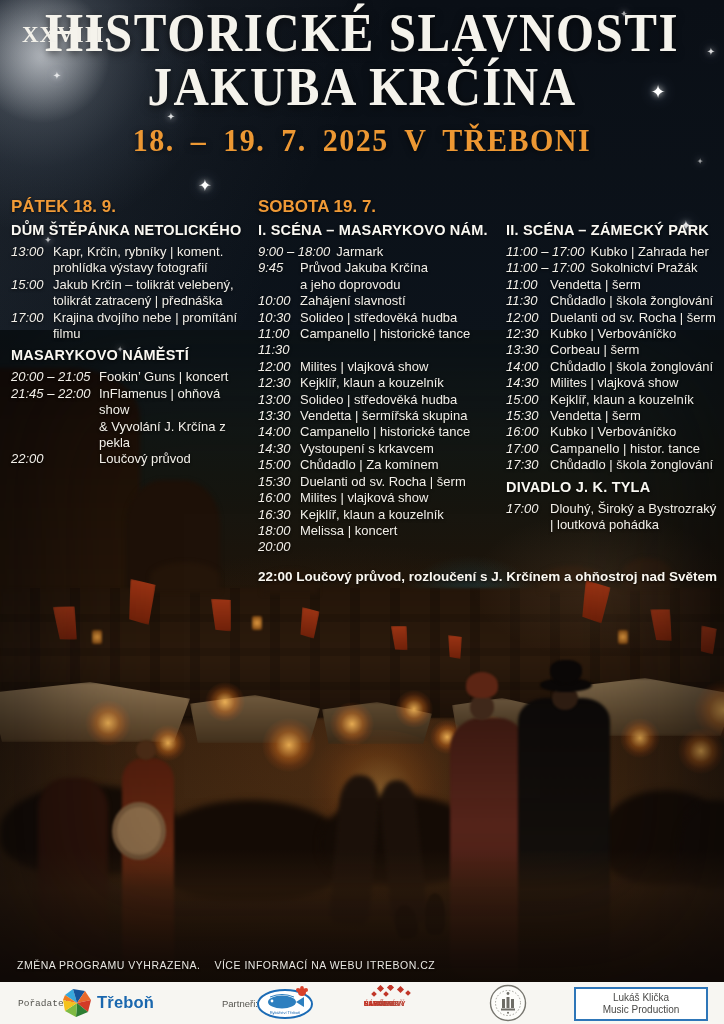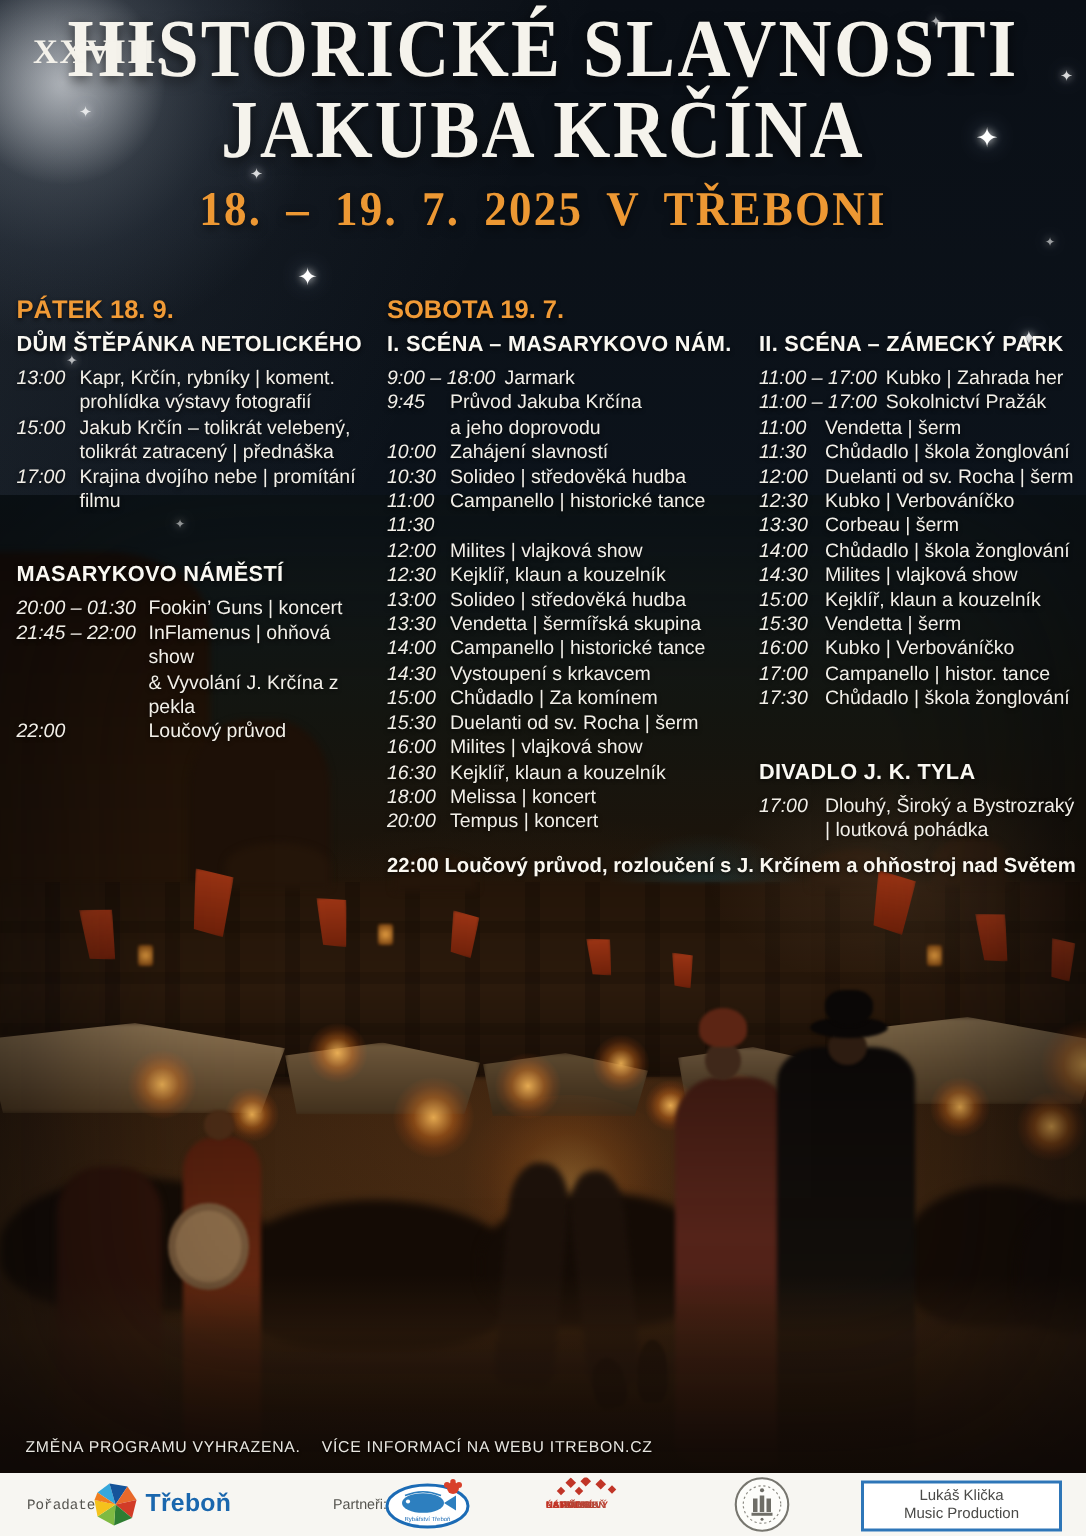--- a/index.html
+++ b/index.html
@@ -115,21 +115,21 @@
   .date-line{margin-top:9px;font-family:"Liberation Serif",serif;font-weight:700;
       font-size:30px;color:#ED9833;letter-spacing:1.5px;word-spacing:7px;transform:scaleY(1.08);
       text-shadow:0 2px 6px rgba(0,0,0,.6);}
   .program{position:absolute;left:0;right:0;top:196px;z-index:5;color:#F2EFE8;
       font-size:13px;line-height:16.4px;text-shadow:0 1px 3px rgba(0,0,0,.7);}
   .program-column{position:absolute;top:0;}
   .col1{left:11px;width:238px;} .col2{left:258px;width:242px;} .col3{left:506px;width:214px;}
   .no-day{padding-top:25px;}
   .day-header{color:#F09A36;font-weight:700;font-size:17px;line-height:21px;margin-bottom:4px;}
   .section-title{font-weight:700;font-size:14.5px;line-height:18px;margin-bottom:5px;color:#FAF8F2;letter-spacing:.2px;}
-  .program-section + .program-section{margin-top:32px;}
+  .program-section + .program-section{margin-top:4px;}
   .event-row{display:flex;align-items:flex-start;}
   .event-time{flex:none;white-space:nowrap;margin-right:6px;font-style:italic;}
   .event-text{flex:1;}
   .finale{position:absolute;left:258px;top:569px;z-index:5;width:460px;white-space:nowrap;
       font-weight:700;font-size:13.5px;color:#FAF7F0;text-shadow:0 1px 3px rgba(0,0,0,.8);}
   .footnote{position:absolute;left:17px;top:959px;z-index:5;font-size:10.5px;letter-spacing:.5px;
       color:#E9E7E1;text-shadow:0 1px 2px rgba(0,0,0,.8);}
   .footnote span{margin-right:14px;}
   
   .footer{position:absolute;left:0;right:0;bottom:0;height:42px;background:#F7F6F2;z-index:10;}
@@ -255,21 +255,21 @@
             <span class="event-text">Jakub Krčín – tolikrát velebený,<br>tolikrát zatracený | přednáška</span>
           </div>
           <div class="event-row">
             <span class="event-time" style="min-width: 36px;">17:00</span>
             <span class="event-text">Krajina dvojího nebe | promítání<br>filmu</span>
           </div>
         </section>
         <section class="program-section">
           <div class="section-title">MASARYKOVO NÁMĚSTÍ</div>
           <div class="event-row">
-            <span class="event-time" style="min-width: 82px;">20:00 – 01:30</span>
+            <span class="event-time" style="min-width: 82px;">20:00 – 21:05</span>
             <span class="event-text">Fookin’ Guns | koncert</span>
           </div>
           <div class="event-row">
             <span class="event-time" style="min-width: 82px;">21:45 – 22:00</span>
             <span class="event-text">InFlamenus | ohňová show<br>&amp; Vyvolání J. Krčína z pekla</span>
           </div>
           <div class="event-row">
             <span class="event-time" style="min-width: 82px;">22:00</span>
             <span class="event-text">Loučový průvod</span>
           </div>
@@ -341,21 +341,20 @@
           <div class="event-row">
             <span class="event-time" style="min-width: 36px;">16:30</span>
             <span class="event-text">Kejklíř, klaun a kouzelník</span>
           </div>
           <div class="event-row">
             <span class="event-time" style="min-width: 36px;">18:00</span>
             <span class="event-text">Melissa | koncert</span>
           </div>
           <div class="event-row">
             <span class="event-time" style="min-width: 36px;">20:00</span>
-            <span class="event-text">Tempus | koncert</span>
           </div>
         </section>
       </div>
       <div class="program-column col3 no-day">
         <section class="program-section">
           <div class="section-title">II. SCÉNA – ZÁMECKÝ PARK</div>
           <div class="event-row">
             <span class="event-time" style="min-width: 38px;">11:00 – 17:00</span>
             <span class="event-text">Kubko | Zahrada her</span>
           </div>

